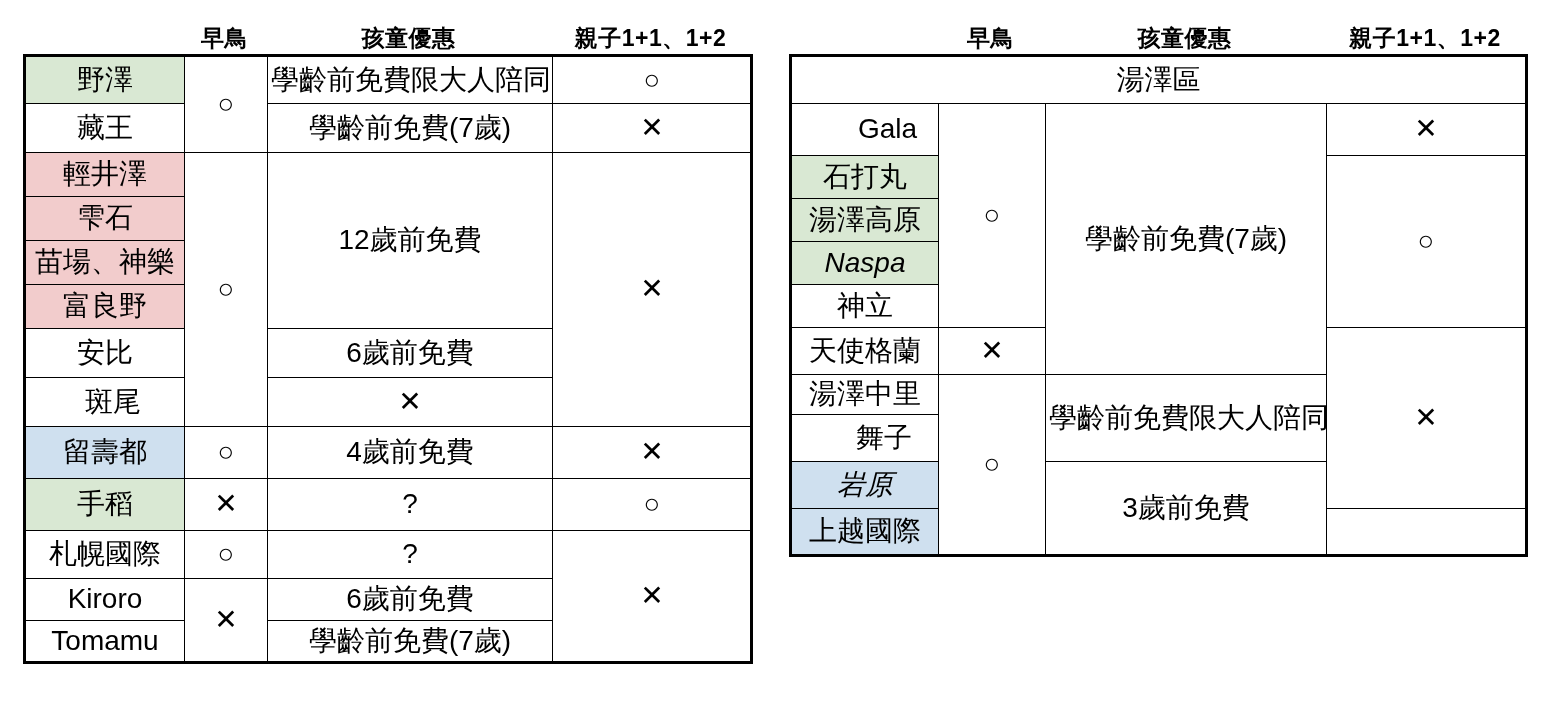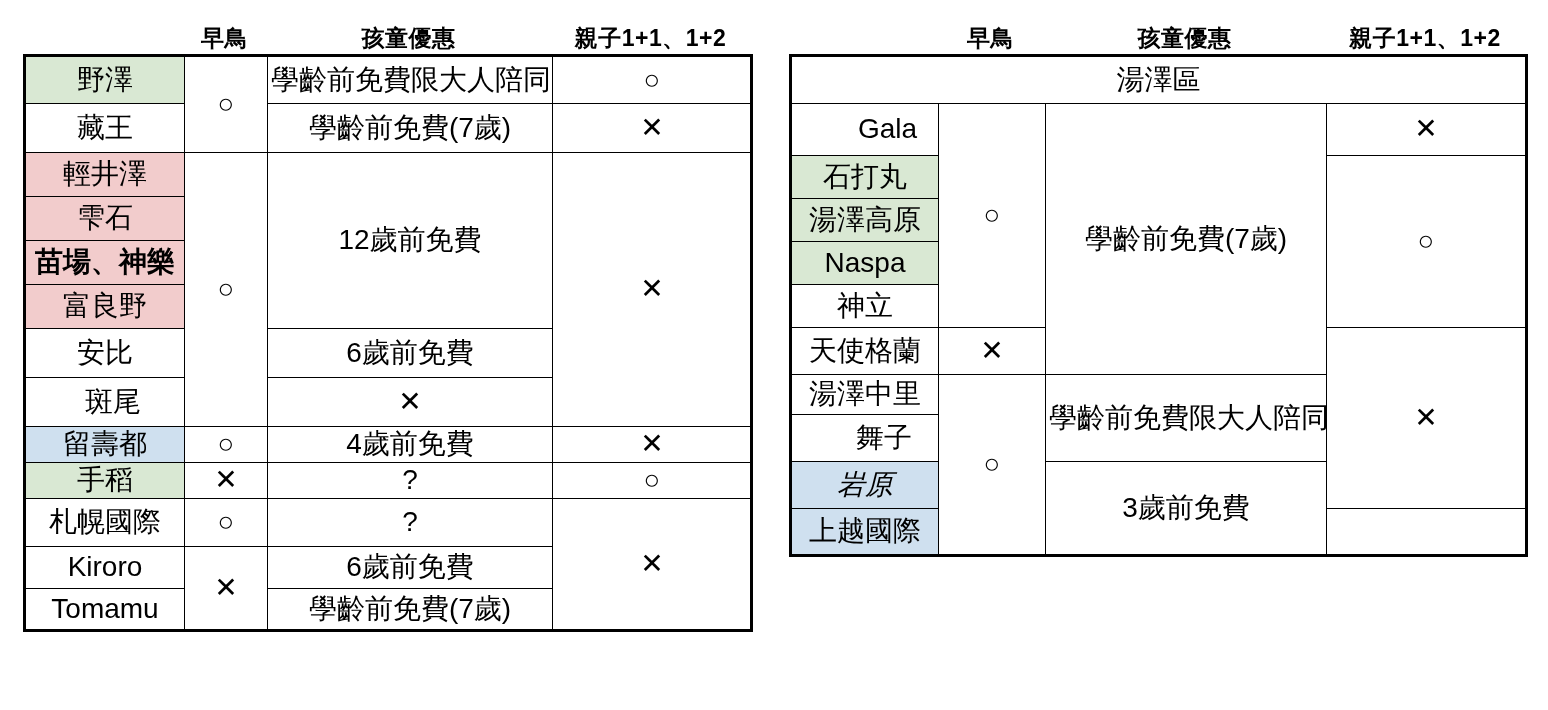--- a/index.html
+++ b/index.html
@@ -136,47 +136,47 @@
           <td rowspan="6" class="mark-o grp-top">○</td>
           <td rowspan="4" class="note-cell grp-top">12歲前免費</td>
           <td rowspan="6" class="mark-x grp-top">✕</td>
         </tr>
 
         <tr>
           <td class="name-cell bg-pink" style="height:44px;">雫石</td>
         </tr>
 
         <tr>
-          <td class="name-cell bg-pink" style="height:44px;font-weight:bold;">苗場、神樂</td>
+          <td class="name-cell bg-pink" style="height:44px;">苗場、神樂</td>
         </tr>
 
         <tr>
           <td class="name-cell bg-pink" style="height:44px;">富良野</td>
         </tr>
 
         <tr>
           <td class="name-cell" style="height:49px;">安比</td>
           <td class="note-cell">6歲前免費</td>
         </tr>
 
         <tr>
           <td class="name-cell grp-bot" style="height:49px;padding-left:19px;">斑尾</td>
           <td class="mark-x grp-bot">✕</td>
           <td class="note-cell grp-bot"></td>
         </tr>
 
         <tr>
-          <td class="name-cell bg-blue grp-top" style="height:36px;">留壽都</td>
+          <td class="name-cell bg-blue grp-top" style="height:52px;">留壽都</td>
           <td class="mark-o grp-top">○</td>
           <td class="note-cell grp-top">4歲前免費</td>
           <td class="mark-x grp-top">✕</td>
         </tr>
 
         <tr>
-          <td class="name-cell bg-green" style="height:36px;margin-left:24px;">手稻</td>
+          <td class="name-cell bg-green" style="height:52px;margin-left:24px;">手稻</td>
           <td class="mark-x">✕</td>
           <td class="mark-q">?</td>
           <td class="mark-o">○</td>
         </tr>
 
         <tr>
           <td class="name-cell" style="height:48px;">札幌國際</td>
           <td class="mark-o">○</td>
           <td class="mark-q">?</td>
           <td rowspan="3" class="mark-x">✕</td>
@@ -228,21 +228,21 @@
         <tr>
           <td class="name-cell bg-green" style="height:43px;">石打丸</td>
           <td rowspan="4" class="mark-o">○</td>
         </tr>
 
         <tr>
           <td class="name-cell bg-green" style="height:43px;">湯澤高原</td>
         </tr>
 
         <tr>
-          <td class="name-cell bg-green" style="height:43px;">Naspa</td>
+          <td class="name-cell bg-green" style="height:43px;font-style:italic;">Naspa</td>
         </tr>
 
         <tr>
           <td class="name-cell" style="height:43px;margin-left:16px;">神立</td>
         </tr>
 
         <tr>
           <td class="name-cell" style="height:47px;">天使格蘭</td>
           <td class="mark-x">✕</td>
           <td rowspan="4" class="mark-x">✕</td>

